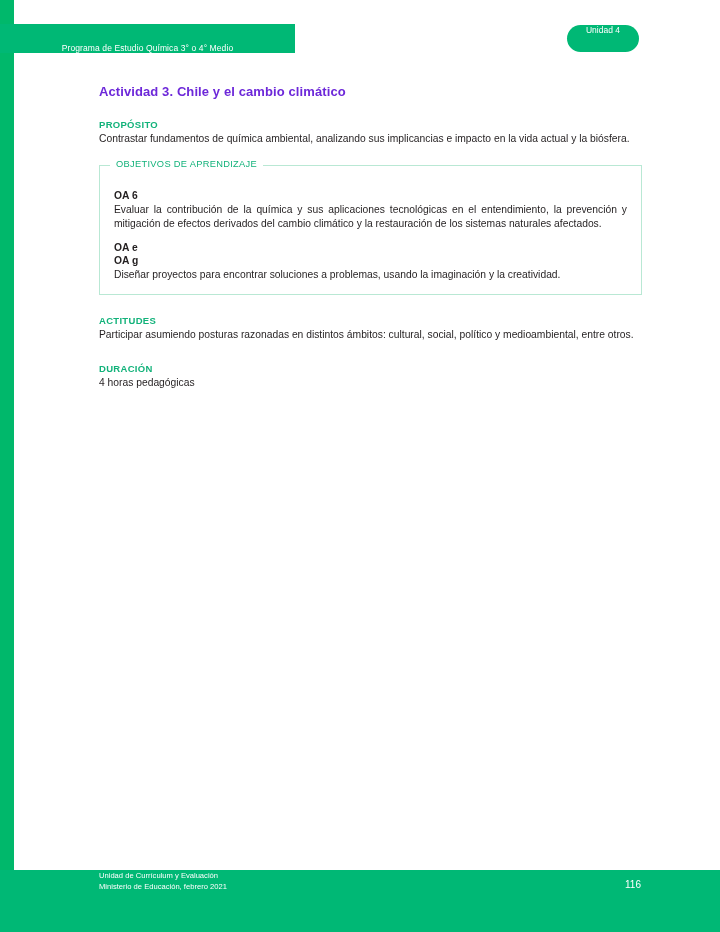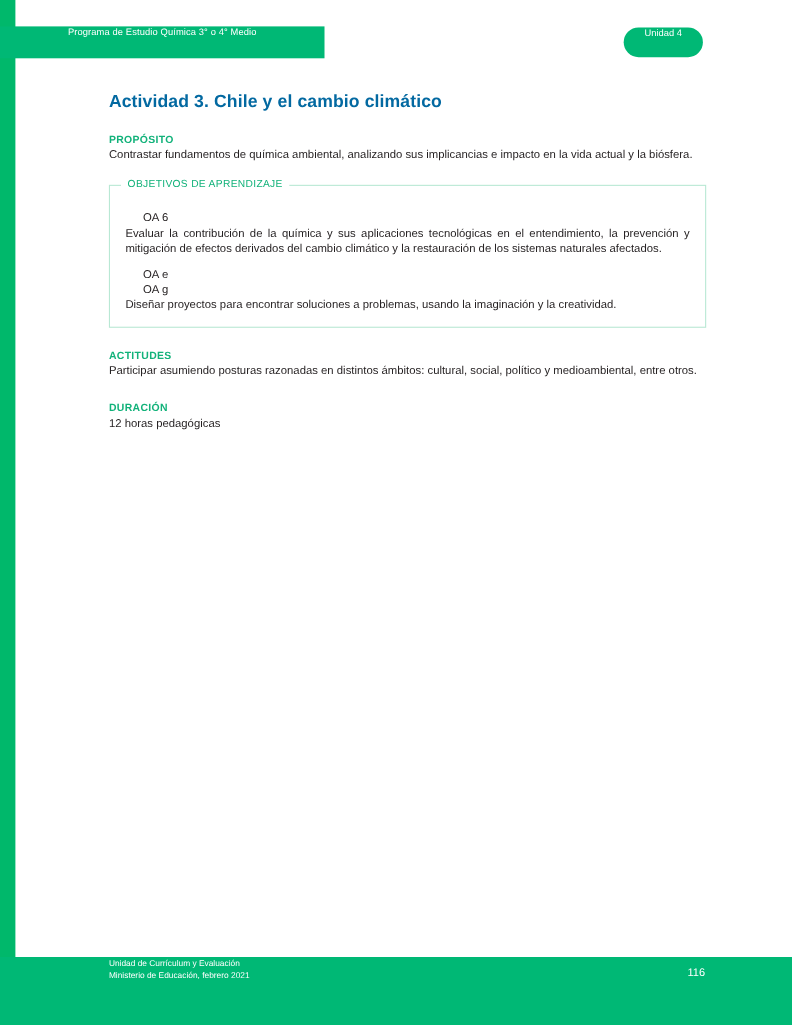--- a/index.html
+++ b/index.html
@@ -30,21 +30,21 @@
   }
   
   .header-band {
     position: absolute;
     left: 0;
     top: 24px;
     width: 295px;
     height: 29px;
     background: #00b875;
     display: flex;
-    align-items: flex-start;
+    align-items: flex-end;
     justify-content: center;
   }
   .header-band-text {
     color: #ffffff;
     font-size: 8.5px;
     letter-spacing: 0.1px;
     white-space: nowrap;
   }
   .unit-pill {
     position: absolute;
@@ -63,23 +63,23 @@
   }
   
   .content {
     position: absolute;
     left: 99px;
     top: 84px;
     width: 543px;
   }
   h1.activity-title {
     margin: 0;
-    font-size: 16px;
+    font-size: 13px;
     font-weight: bold;
-    color: #0369a1;
+    color: #6d28d9;
     letter-spacing: 0.1px;
   }
   .section-label {
     margin: 20px 0 2px 0;
     font-size: 9.5px;
     font-weight: bold;
     color: #12b27a;
     letter-spacing: 0.3px;
   }
   .body-text {
@@ -104,23 +104,23 @@
     font-size: 9.3px;
     font-weight: normal;
     color: #12b27a;
     letter-spacing: 0.3px;
   }
   .oa-box-inner {
     padding: 24px 14px 12px 14px;
   }
   .oa-code {
     font-size: 10.3px;
-    font-weight: normal;
+    font-weight: bold;
     color: #231f20;
-    margin: 0 0 2px 16px;
+    margin: 0 0 2px 0;
   }
   .oa-text {
     font-size: 10.3px;
     color: #231f20;
     line-height: 1.42;
     text-align: justify;
     margin: 0 0 10px 0;
   }
   .oa-text.last {
     margin-bottom: 0;
@@ -183,21 +183,21 @@
 
         <div class="oa-code">OA g</div>
         <p class="oa-text last">Diseñar proyectos para encontrar soluciones a problemas, usando la imaginación y la creatividad.</p>
       </div>
     </div>
 
     <div class="section-label">ACTITUDES</div>
     <p class="body-text">Participar asumiendo posturas razonadas en distintos ámbitos: cultural, social, político y medioambiental, entre otros.</p>
 
     <div class="section-label">DURACIÓN</div>
-    <p class="body-text">12 horas pedagógicas</p>
+    <p class="body-text">4 horas pedagógicas</p>
 
   </div>
 
   <div class="footer-band"></div>
   <div class="footer-text">
     <div>Unidad de Currículum y Evaluación</div>
     <div>Ministerio de Educación, febrero 2021</div>
   </div>
   <div class="footer-page">116</div>
 

